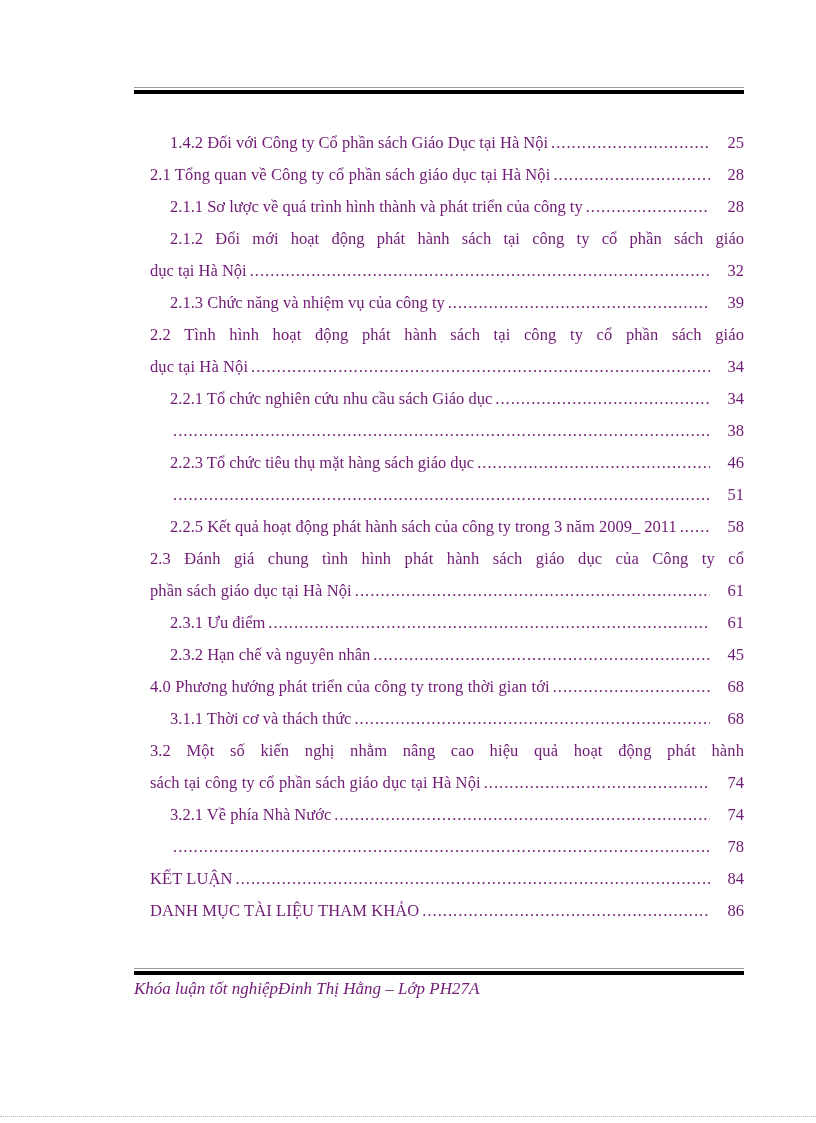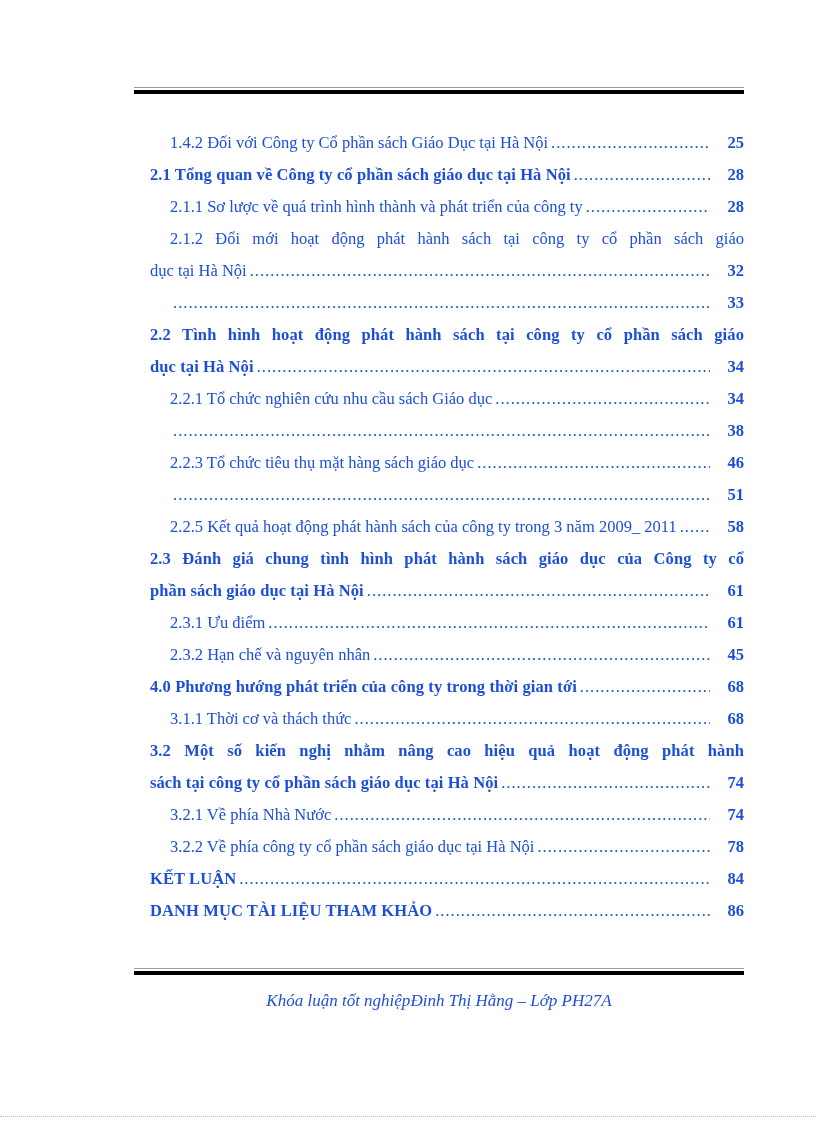--- a/index.html
+++ b/index.html
@@ -7,21 +7,21 @@
     padding: 0;
     background: #ffffff;
   }
   .page {
     position: relative;
     width: 816px;
     height: 1123px;
     background: #ffffff;
     overflow: hidden;
     font-family: "Liberation Serif", "DejaVu Serif", serif;
-    color: #1d4ed8;
+    color: #701a75;
   }
   .content {
     margin: 0 72px 0 134px; 
   }
   
   .rule {
     border-top: 1px solid #9a9a9a;
     height: 2px;
     border-bottom: 4px solid #000000;
   }
@@ -39,44 +39,44 @@
     line-height: 32px;
     white-space: nowrap;
   }
   .row.jl {
     display: block;
     text-align: justify;
     text-align-last: justify;
     white-space: normal;
   }
   .row.sub { padding-left: 20px; }
-  .row.bold .t { font-weight: 700; letter-spacing: 0.1px; }
+  .row.bold .t { font-weight: 400; letter-spacing: 0.1px; }
   .t { flex: 0 1 auto; }
   .leader {
     flex: 1 1 0;
     min-width: 0;
     overflow: hidden;
     white-space: nowrap;
     padding-left: 3px;
     font-weight: 400;
   }
   .leader::after {
     content: "....................................................................................................................................................................................";
     letter-spacing: 1px;
   }
-  .pg { flex: 0 0 auto; font-weight: 700; padding-left: 1px; margin-left: 17px; }
+  .pg { flex: 0 0 auto; font-weight: 400; padding-left: 1px; margin-left: 17px; }
 
   .footer {
     display: flex;
-    justify-content: center;
+    justify-content: flex-start;
     align-items: baseline;
     font-style: italic;
     font-size: 17px;
     line-height: 24px;
-    margin-top: 14px;
+    margin-top: 2px;
   }
   .bottom-edge {
     position: absolute;
     left: 0;
     right: 0;
     bottom: 6px;
     border-top: 1px dotted #b8b8b8;
   }
 </style>
 </head>
@@ -106,22 +106,23 @@
     <span class="t">2.1.2  Đổi mới hoạt động phát hành sách tại công ty cổ phần sách giáo</span>
     
     
   </div>
         <div class="row major">
     <span class="t">dục tại Hà Nội</span>
     <span class="leader"></span>
     <span class="pg">32</span>
   </div>
         <div class="row sub">
-    <span class="leader"></span>
-    <span class="pg">33</span>
+    <span class="t">2.1.3 Chức năng và nhiệm vụ của công ty</span>
+    <span class="leader"></span>
+    <span class="pg">39</span>
   </div>
         <div class="row major bold jl">
     <span class="t">2.2 Tình hình hoạt động phát hành sách tại công ty cổ phần sách giáo</span>
     
     
   </div>
         <div class="row major bold">
     <span class="t">dục tại  Hà Nội</span>
     <span class="leader"></span>
     <span class="pg">34</span>
@@ -188,21 +189,20 @@
     <span class="t">sách tại công ty cổ phần sách giáo dục tại  Hà Nội</span>
     <span class="leader"></span>
     <span class="pg">74</span>
   </div>
         <div class="row sub">
     <span class="t">3.2.1 Về phía Nhà Nước</span>
     <span class="leader"></span>
     <span class="pg">74</span>
   </div>
         <div class="row sub">
-    <span class="t">3.2.2 Về phía công ty cổ phần sách giáo dục tại  Hà Nội</span>
     <span class="leader"></span>
     <span class="pg">78</span>
   </div>
         <div class="row major bold">
     <span class="t">KẾT LUẬN</span>
     <span class="leader"></span>
     <span class="pg">84</span>
   </div>
         <div class="row major bold">
     <span class="t">DANH MỤC TÀI LIỆU THAM KHẢO</span>

